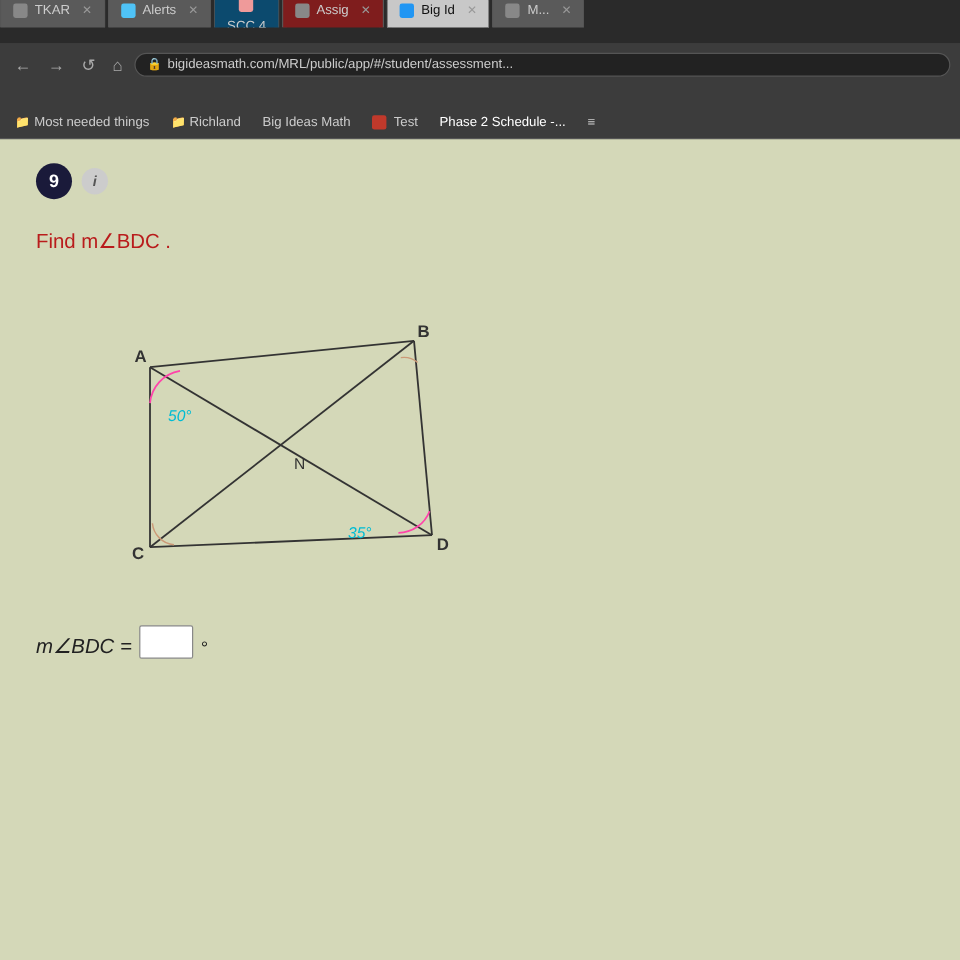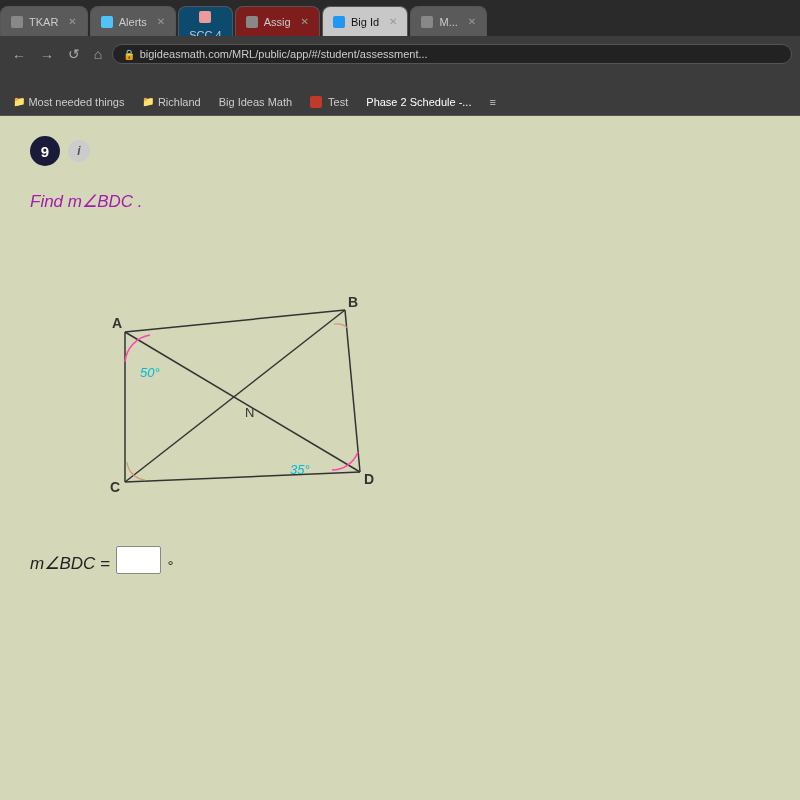--- a/index.html
+++ b/index.html
@@ -15,21 +15,21 @@
     .browser-chrome {
       width: 100%;
       background: #3c3c3c;
     }
 
     
     .tab-bar {
       display: flex;
       align-items: flex-end;
       background: #2a2a2a;
-      padding: 6px 0 0 0;
+      padding: 6px 0 13px 0;
       height: 36px;
     }
 
     .tab {
       display: flex;
       align-items: center;
       padding: 4px 10px;
       border-radius: 8px 8px 0 0;
       font-size: 11px;
       color: #ccc;
@@ -171,23 +171,22 @@
       justify-content: center;
       font-size: 12px;
       font-style: italic;
       font-weight: bold;
       cursor: pointer;
     }
 
     
     .question-text {
       font-size: 17px;
-      color: #a21caf;
-      margin-bottom: 40px;
-      font-style: italic;
+      color: #b91c1c;
+      margin-bottom: 14px;
     }
 
     
     .diagram-container {
       margin-left: 20px;
       margin-bottom: 30px;
     }
 
     
     .answer-row {

